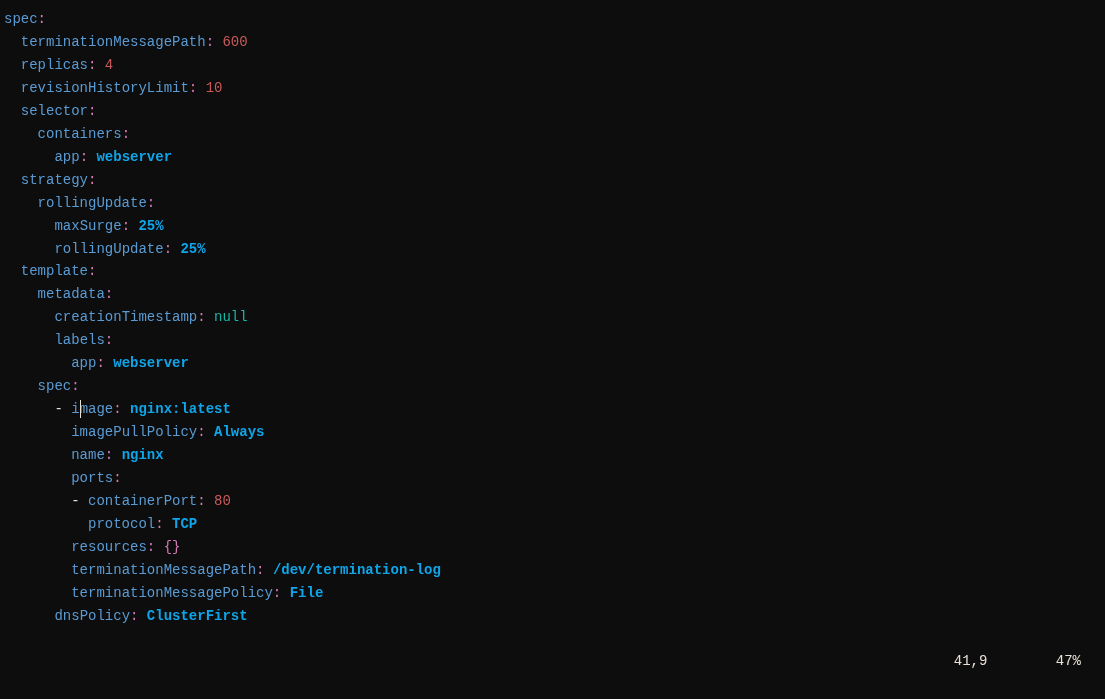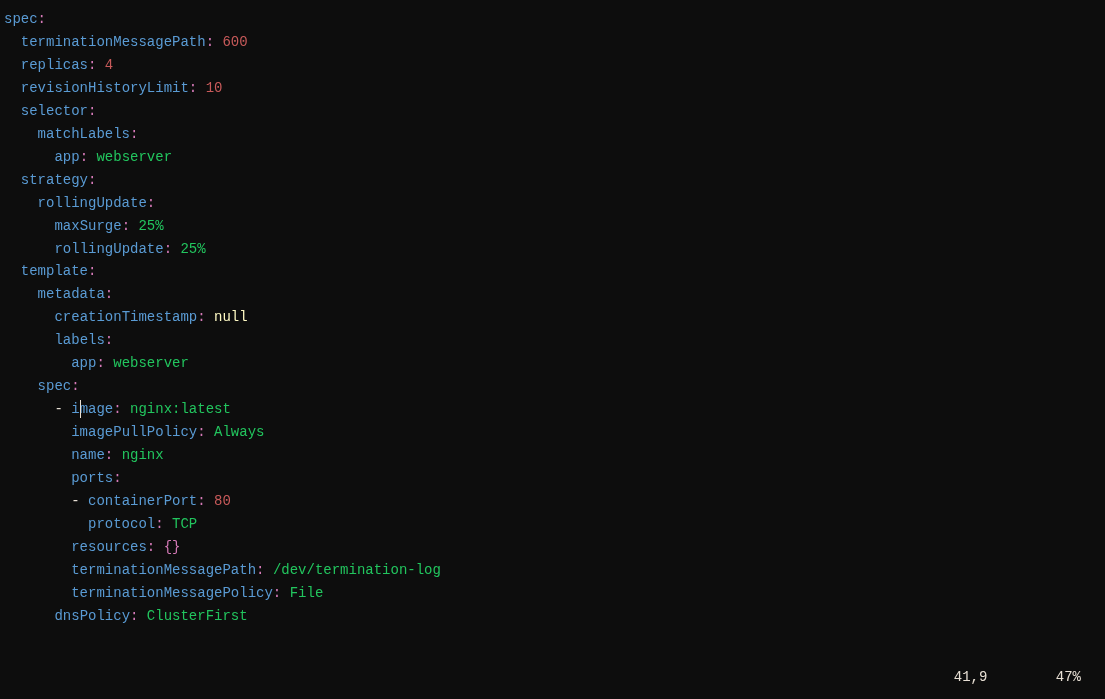--- a/index.html
+++ b/index.html
@@ -27,24 +27,25 @@
     .key {
       color: #5a9bd4;
     }
     .colon {
       color: #d67ab8;
     }
     .number {
       color: #c85a5a;
     }
     .null {
-      color: #fef9c3;
+      color: #14b8a6;
     }
     .value {
-      color: #22c55e;
+      color: #0ea5e9;
+      font-weight: bold;
     }
     .dash {
       color: #e8e0d5;
     }
     .brace {
       color: #d67ab8;
     }
     .cursor-line {
       position: relative;
     }
@@ -52,21 +53,21 @@
       position: absolute;
       width: 1px;
       height: 18px;
       background-color: #e8e0d5;
       top: 2px;
     }
     .status-bar {
       position: absolute;
       bottom: 0;
       right: 0;
-      padding: 2px 24px 10px 0;
+      padding: 2px 24px 26px 0;
       color: #e8e0d5;
       font-family: inherit;
       font-size: 14px;
     }
     .status-position {
       display: inline-block;
       margin-right: 60px;
     }
     .status-percent {
       display: inline-block;
@@ -74,21 +75,21 @@
   </style>
 </head>
 <body>
 
 <div class="editor" id="editor-content">
     <div class="line"><span class="key">spec</span><span class="colon">:</span></div>
     <div class="line">  <span class="key">terminationMessagePath</span><span class="colon">:</span> <span class="number">600</span></div>
     <div class="line">  <span class="key">replicas</span><span class="colon">:</span> <span class="number">4</span></div>
     <div class="line">  <span class="key">revisionHistoryLimit</span><span class="colon">:</span> <span class="number">10</span></div>
     <div class="line">  <span class="key">selector</span><span class="colon">:</span></div>
-    <div class="line">    <span class="key">matchLabels</span><span class="colon">:</span></div>
+    <div class="line">    <span class="key">containers</span><span class="colon">:</span></div>
     <div class="line">      <span class="key">app</span><span class="colon">:</span> <span class="value">webserver</span></div>
     <div class="line">  <span class="key">strategy</span><span class="colon">:</span></div>
     <div class="line">    <span class="key">rollingUpdate</span><span class="colon">:</span></div>
     <div class="line">      <span class="key">maxSurge</span><span class="colon">:</span> <span class="value">25%</span></div>
     <div class="line">      <span class="key">rollingUpdate</span><span class="colon">:</span> <span class="value">25%</span></div>
     <div class="line">  <span class="key">template</span><span class="colon">:</span></div>
     <div class="line">    <span class="key">metadata</span><span class="colon">:</span></div>
     <div class="line">      <span class="key">creationTimestamp</span><span class="colon">:</span> <span class="null">null</span></div>
     <div class="line">      <span class="key">labels</span><span class="colon">:</span></div>
     <div class="line">        <span class="key">app</span><span class="colon">:</span> <span class="value">webserver</span></div>

